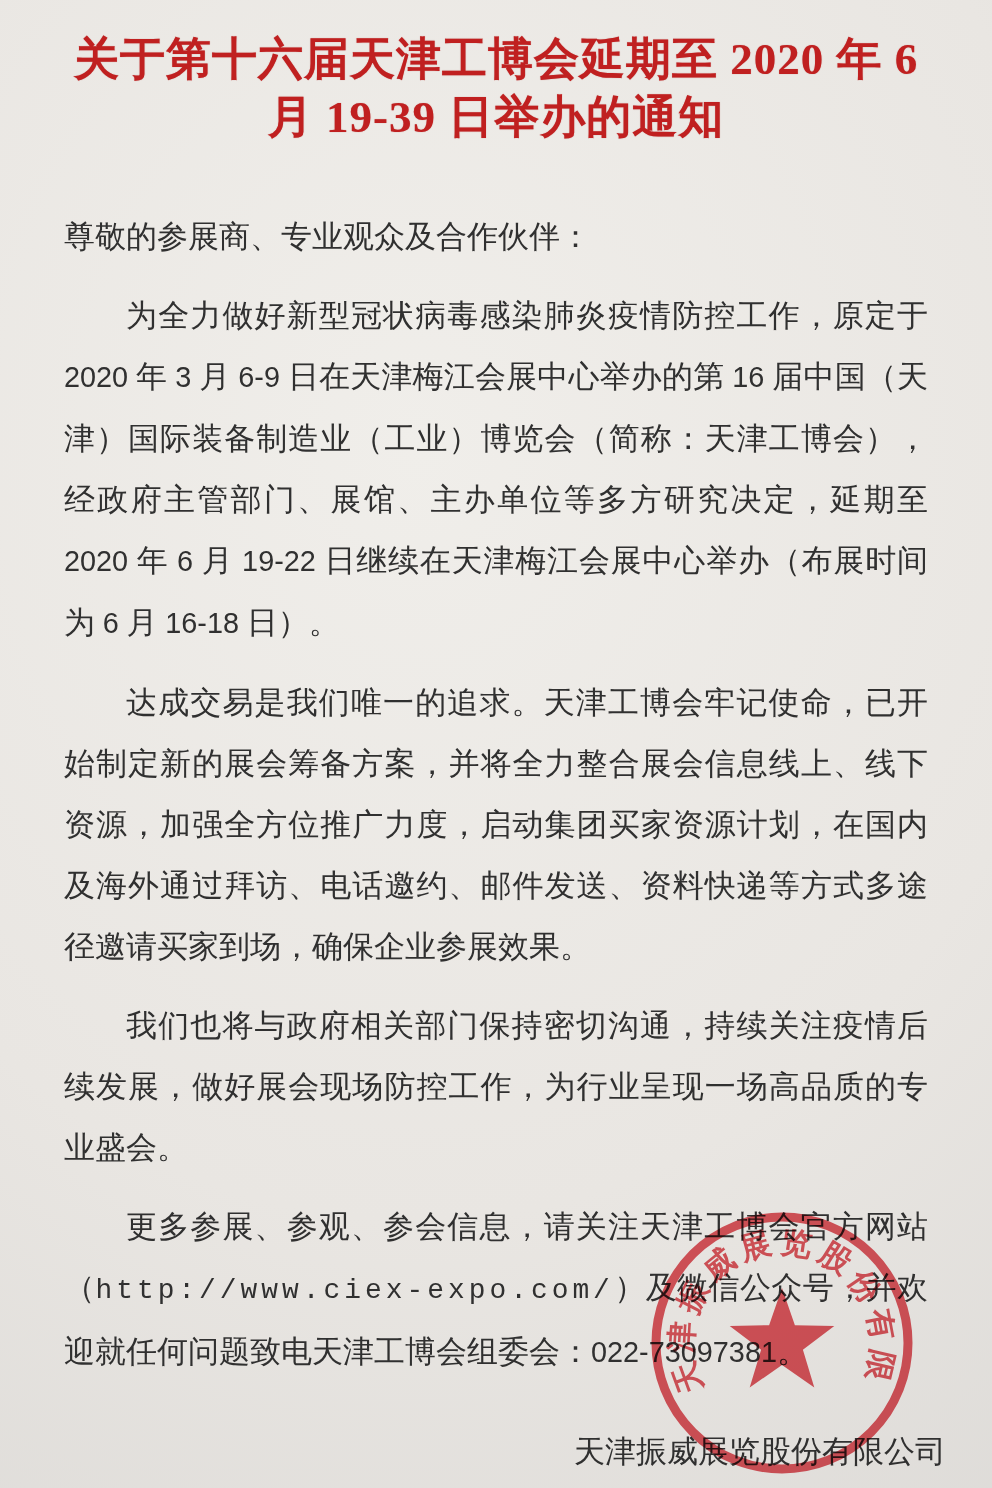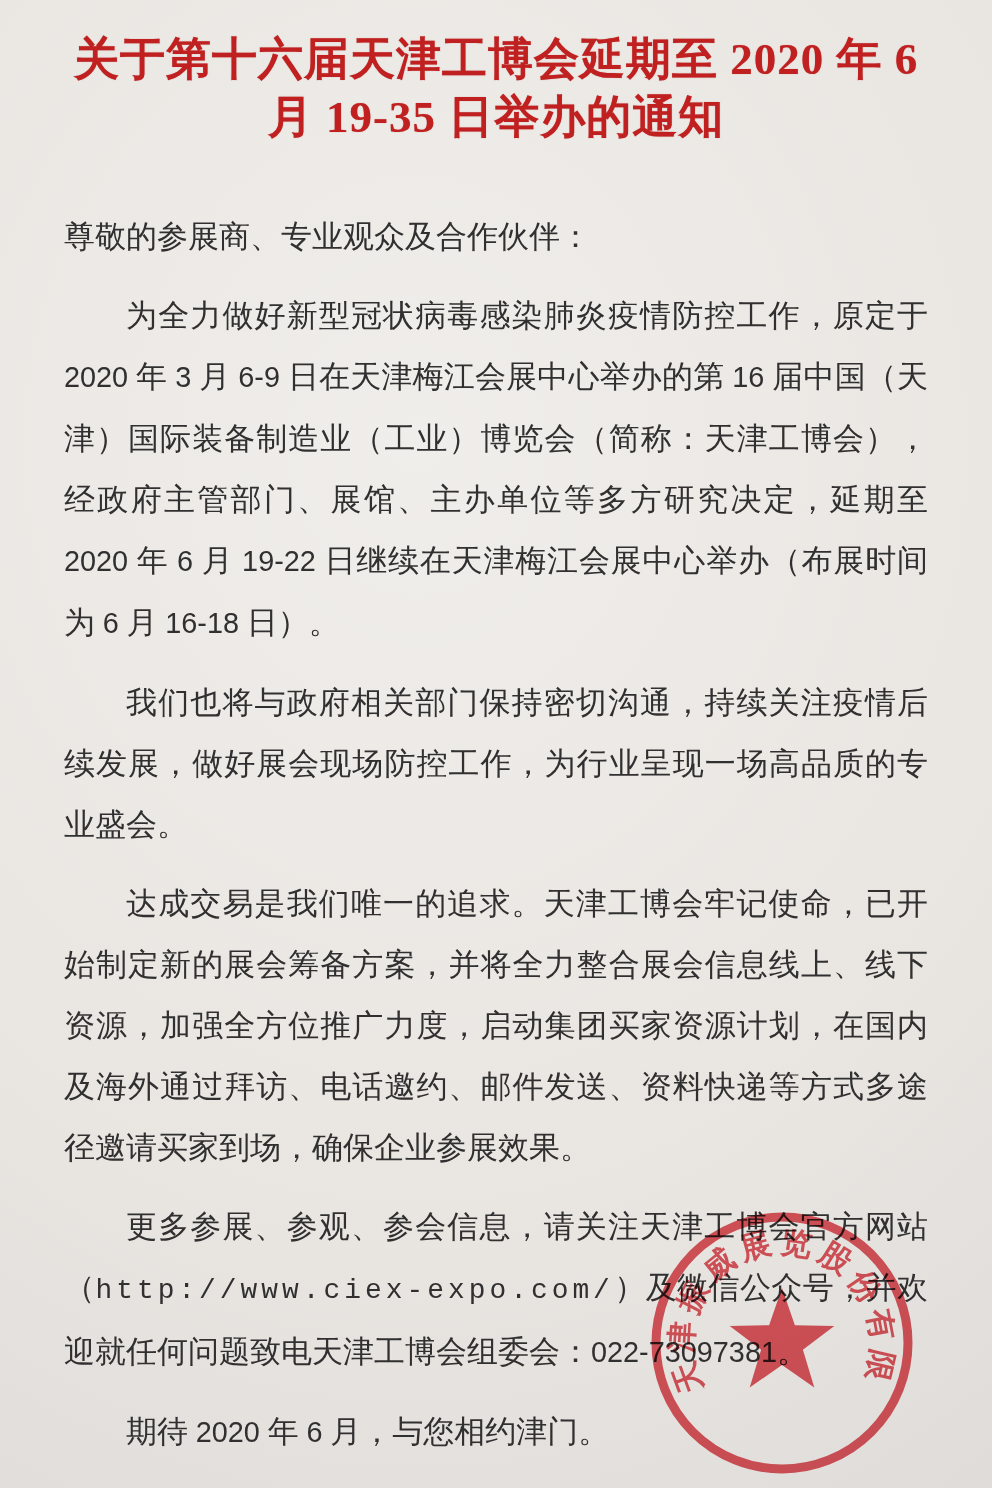--- a/index.html
+++ b/index.html
@@ -83,31 +83,30 @@
     font-weight:700;
   }
 </style>
 </head>
 <body>
 
 <div class="page">
 
   <div class="title">
     <div>关于第十六届天津工博会延期至 2020 年 6</div>
-    <div>月 19-35 日举办的通知</div>
+    <div>月 19-39 日举办的通知</div>
   </div>
 
   <div class="doc">
     <p class="para">尊敬的参展商、专业观众及合作伙伴：</p>
     <div id="paragraphs">
         <p class="para indent"><span>为全力做好新型冠状病毒感染肺炎疫情防控工作，原定于 <span class="lat">2020</span> 年 <span class="lat">3</span> 月 <span class="lat">6-9</span> 日在天津梅江会展中心举办的第 <span class="lat">16</span> 届中国（天津）国际装备制造业（工业）博览会（简称：天津工博会），经政府主管部门、展馆、主办单位等多方研究决定，延期至 <span class="lat">2020</span> 年 <span class="lat">6</span> 月 <span class="lat">19-22</span> 日继续在天津梅江会展中心举办（布展时间为 <span class="lat">6</span> 月 <span class="lat">16-18</span> 日）。</span></p>
+        <p class="para indent"><span>达成交易是我们唯一的追求。天津工博会牢记使命，已开始制定新的展会筹备方案，并将全力整合展会信息线上、线下资源，加强全方位推广力度，启动集团买家资源计划，在国内及海外通过拜访、电话邀约、邮件发送、资料快递等方式多途径邀请买家到场，确保企业参展效果。</span></p>
         <p class="para indent"><span>我们也将与政府相关部门保持密切沟通，持续关注疫情后续发展，做好展会现场防控工作，为行业呈现一场高品质的专业盛会。</span></p>
-        <p class="para indent"><span>达成交易是我们唯一的追求。天津工博会牢记使命，已开始制定新的展会筹备方案，并将全力整合展会信息线上、线下资源，加强全方位推广力度，启动集团买家资源计划，在国内及海外通过拜访、电话邀约、邮件发送、资料快递等方式多途径邀请买家到场，确保企业参展效果。</span></p>
         <p class="para indent"><span>更多参展、参观、参会信息，请关注天津工博会官方网站（</span><span class="url">http://www.ciex-expo.com/</span><span>）及微信公众号，并欢迎就任何问题致电天津工博会组委会：<span class="lat">022-73097381</span>。</span></p>
-        <p class="para indent"><span>期待 <span class="lat">2020</span> 年 <span class="lat">6</span> 月，与您相约津门。</span></p>
       </div>
 
     <div class="signature">
       <div>天津振威展览股份有限公司</div>
       <div class="date-line">确保企业参展效果</div>
     </div>
   </div>
 
   <div class="seal">
     <svg viewBox="0 0 280 280">

